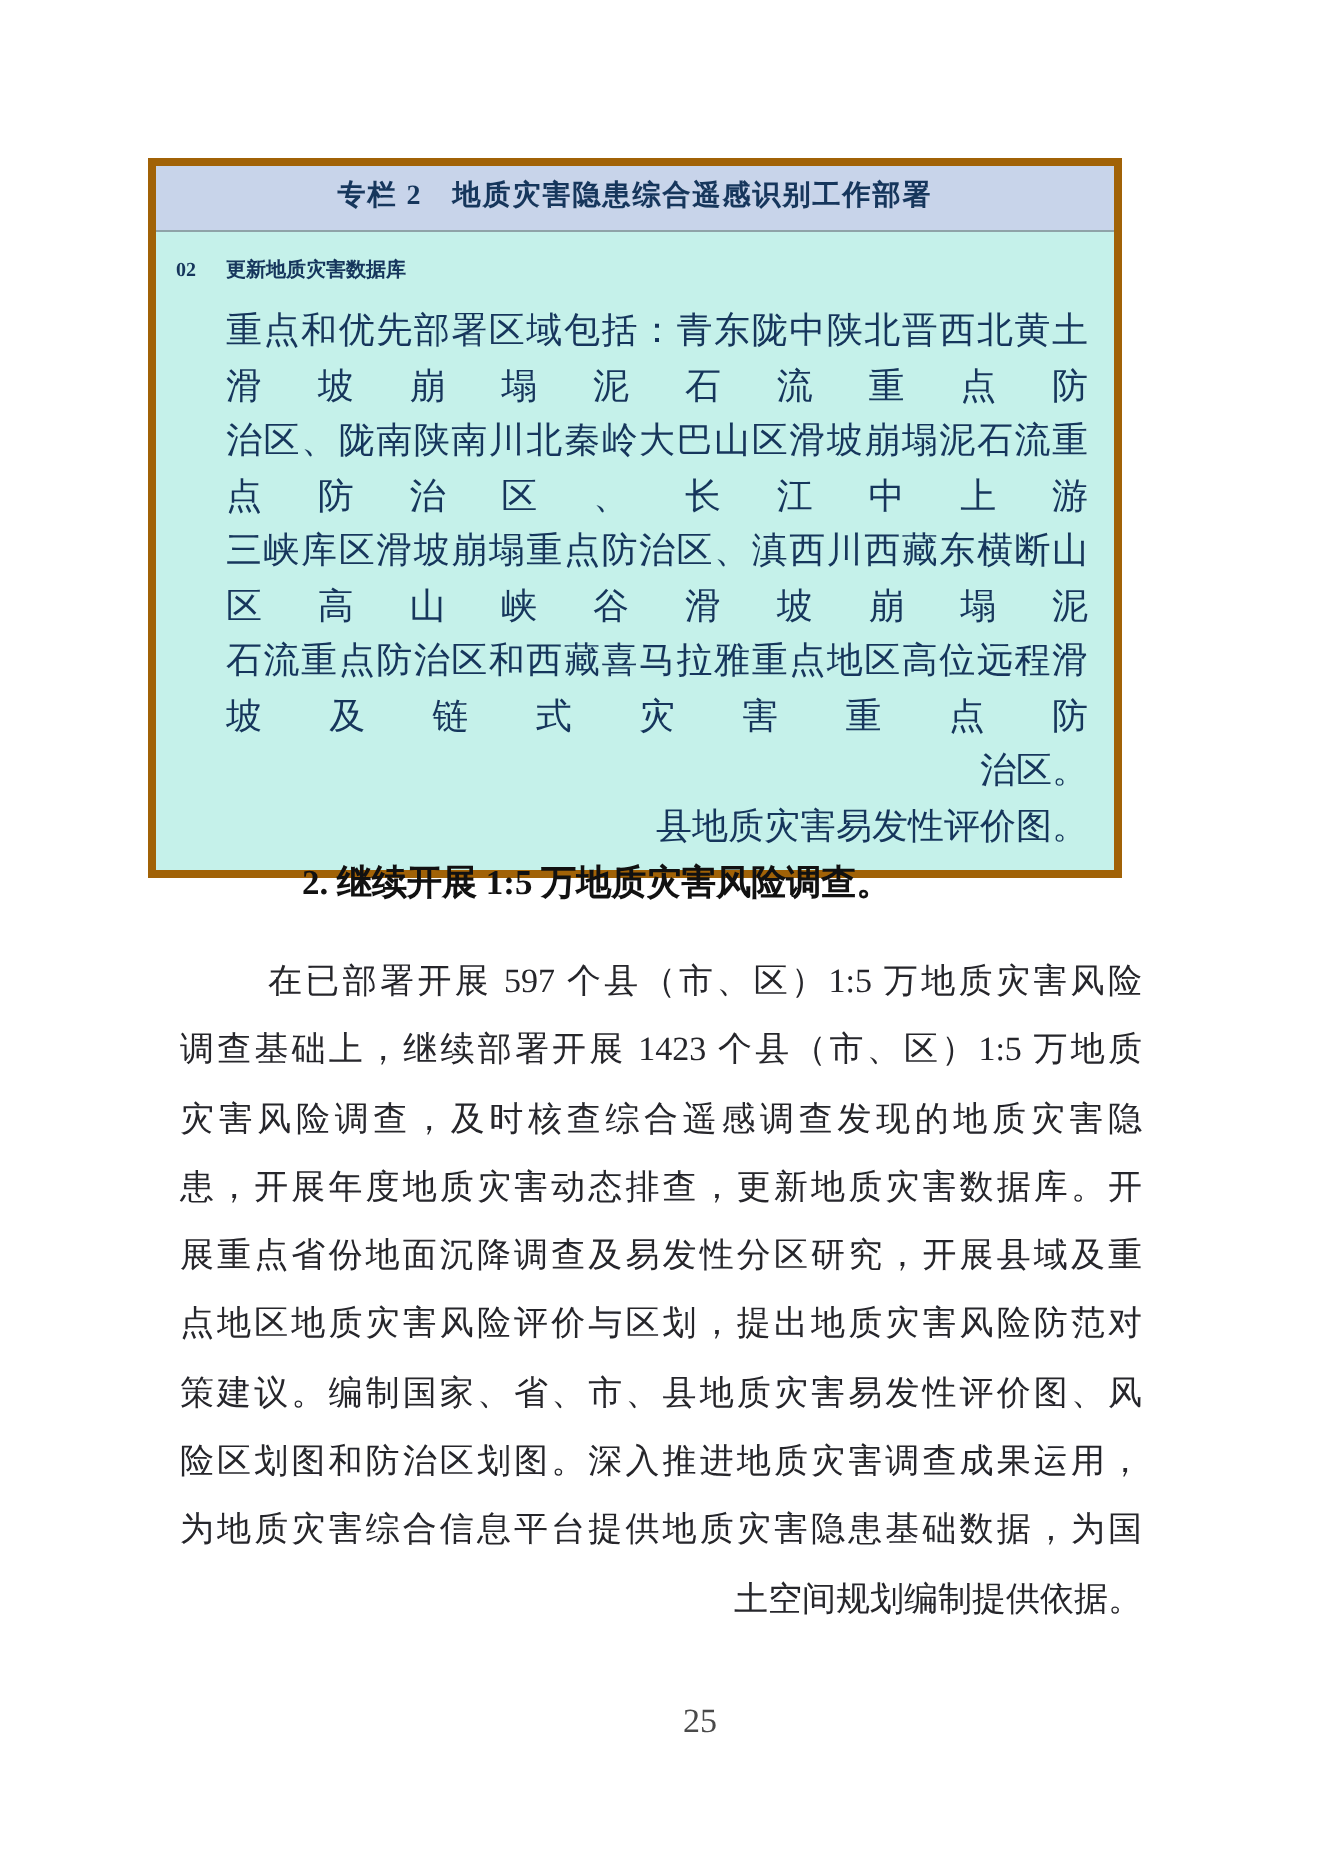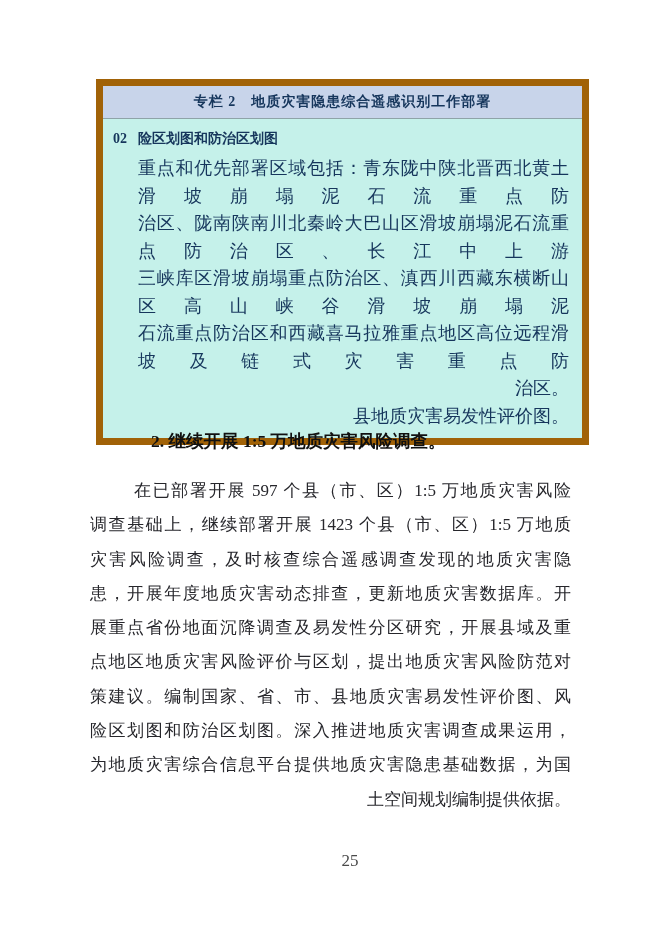--- a/index.html
+++ b/index.html
@@ -6,42 +6,42 @@
   .page {
     position:relative;
     width:660px; height:934px;
     background:#ffffff;
     font-family:"Liberation Serif","DejaVu Serif",serif;
     overflow:hidden;
   }
 
   
   .callout-box {
-    position:absolute; left:96px; top:79px; width:479px;
-    border:7px solid #a16207;
+    position:absolute; left:74px; top:79px; width:479px;
+    border:4px solid #a16207;
     box-sizing:content-box;
   }
   .box-header {
     background:#c8d4ea;
     border-bottom:1px solid #8fa3a8;
     height:32px; line-height:32px;
     text-align:center;
     font-weight:bold; font-size:14px;
     color:#16365c;
     letter-spacing:1px;
   }
   .box-body {
     background:#c5f1ea;
     padding:8px 13px 8px 35px;
     color:#16365c;
   }
   .box-subheading {
     display:flex;
     margin-left:-25px;
-    font-weight:bold; font-size:14px; line-height:24px;
+    font-weight:bold; font-size:10px; line-height:24px;
     margin-bottom:4px;
   }
   .box-subheading .num { width:25px; flex:0 0 25px; }
   .box-para { font-size:18px; line-height:27.5px; }
   .jlines {
     white-space:pre-line;
     text-align:justify;
     text-align-last:justify;
   }
   .jlast { text-align:right; }
@@ -70,21 +70,21 @@
 </head>
 <body>
 
 <div class="page">
 
   <div class="callout-box">
     <div class="box-header">专栏 2　地质灾害隐患综合遥感识别工作部署</div>
     <div class="box-body">
       <div class="box-subheading">
         <span class="num">02</span>
-        <span>险区划图和防治区划图</span>
+        <span>更新地质灾害数据库</span>
       </div>
       <div class="box-para">
         <div class="jlines">重点和优先部署区域包括：青东陇中陕北晋西北黄土滑坡崩塌泥石流重点防
 治区、陇南陕南川北秦岭大巴山区滑坡崩塌泥石流重点防治区、长江中上游
 三峡库区滑坡崩塌重点防治区、滇西川西藏东横断山区高山峡谷滑坡崩塌泥
 石流重点防治区和西藏喜马拉雅重点地区高位远程滑坡及链式灾害重点防</div>
         <div class="jlast">治区。</div>
       </div>
       <div class="box-para">
         <div class="jlast">县地质灾害易发性评价图。</div>

